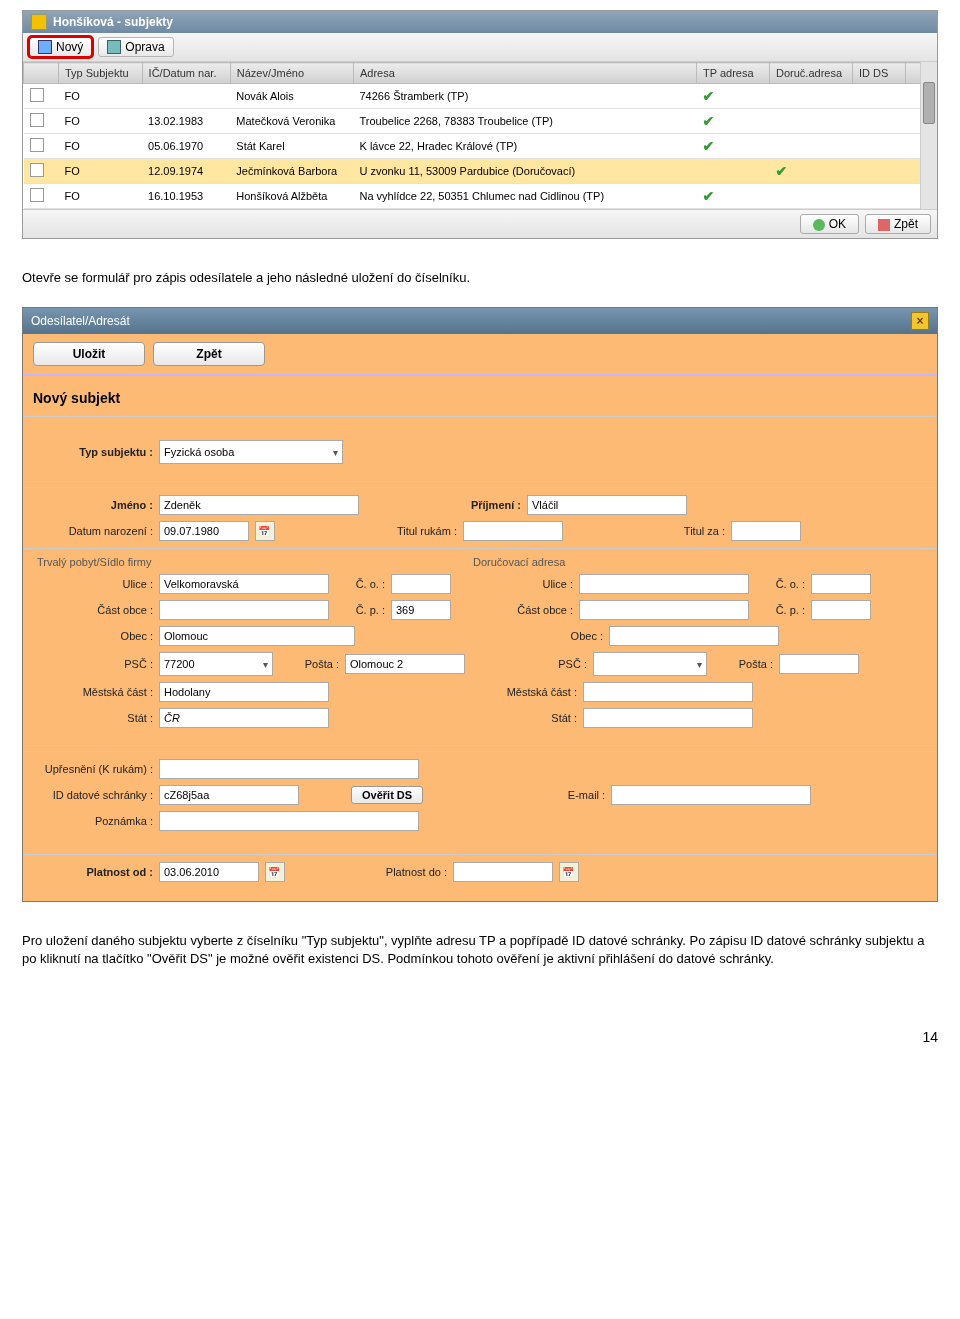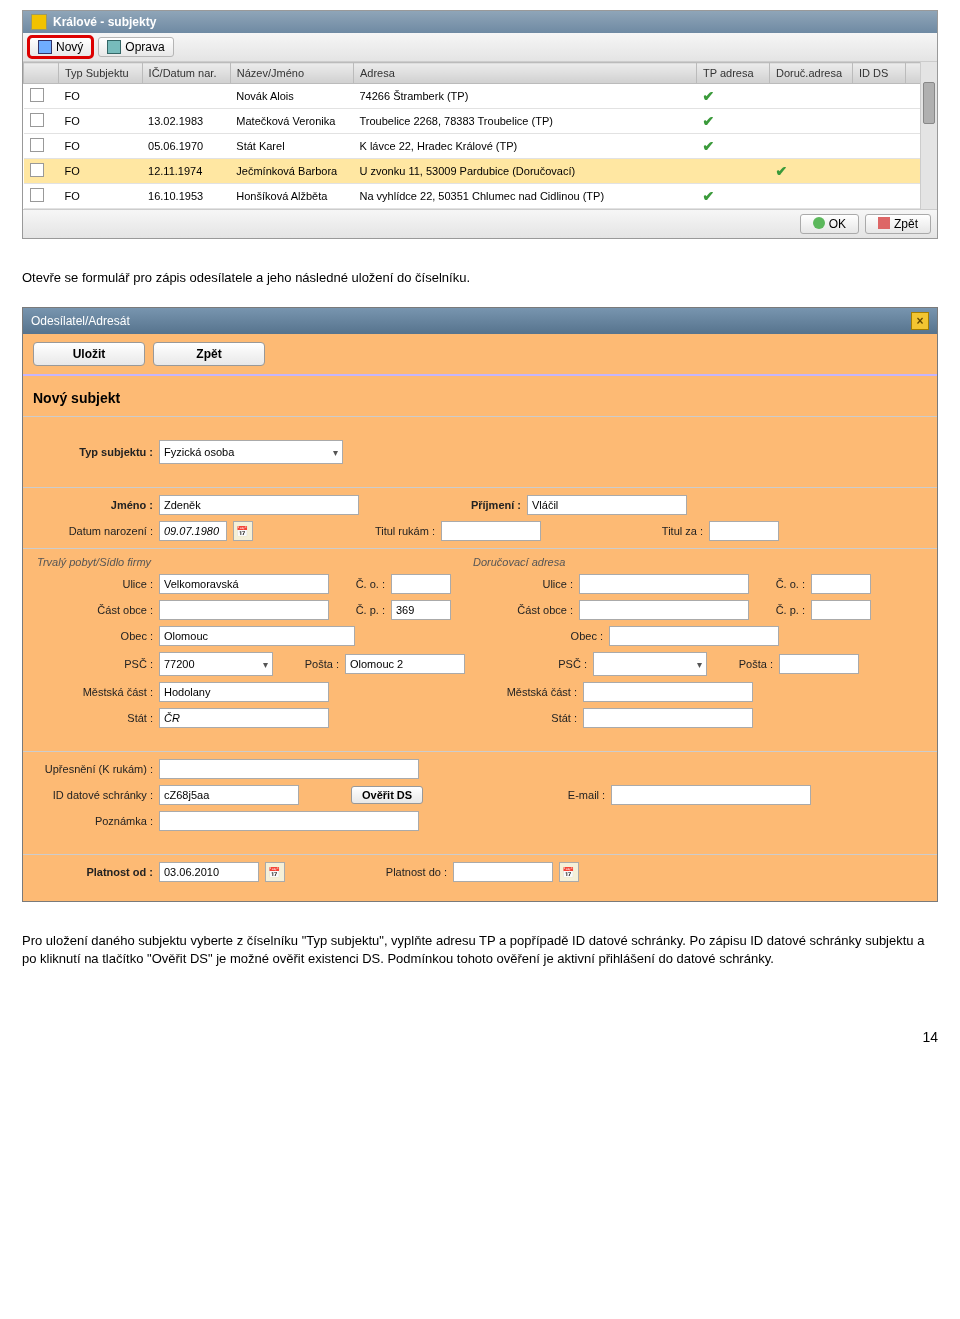--- a/index.html
+++ b/index.html
@@ -17,21 +17,21 @@
   .ico-new { width:12px; height:12px; background:#6fadff; display:inline-block; border:1px solid #336; }
   .ico-edit { width:12px; height:12px; background:#7bb; display:inline-block; border:1px solid #366; }
 
   .grid { width:100%; border-collapse:collapse; font-size:11px; }
   .grid th { background: linear-gradient(#ececec,#d0d0d0); border:1px solid #bbb; padding:4px 6px; text-align:left; font-weight:normal; color:#333;}
   .grid td { border-bottom:1px solid #e2e2e2; padding:4px 6px; background:#fff; }
   .grid tr.hl td { background:#ffe7a2; }
   .grid td.chk::before { content:""; display:inline-block; width:12px; height:12px; border:1px solid #999; background:#fff; }
   .check { color:#3a9a3a; font-weight:bold; font-size:14px; }
   .ok-bar { background: linear-gradient(#f6f6f6,#e4e4e4); padding:4px 6px; display:flex; justify-content:flex-end; gap:6px; border-top:1px solid #ccc;}
-  .ok-btn { display:inline-flex; align-items:flex-start; gap:4px; padding:2px 12px; border:1px solid #aaa; border-radius:3px; background: linear-gradient(#fff,#e6e6e6); font-size:12px; cursor:pointer; }
+  .ok-btn { display:inline-flex; align-items:flex-end; gap:4px; padding:2px 12px; border:1px solid #aaa; border-radius:3px; background: linear-gradient(#fff,#e6e6e6); font-size:12px; cursor:pointer; }
   .ok-ico { width:12px; height:12px; border-radius:50%; background:#5cb85c; display:inline-block; }
   .bk-ico { width:12px; height:12px; background:#d66; display:inline-block; }
 
   
   .grid-wrap { position:relative; }
   .scrollbar-look { position:absolute; right:0; top:0; bottom:0; width:16px; background:#e4e4e4; border-left:1px solid #ccc; }
   .scrollbar-look .thumb { width:10px; margin:20px auto 0; height:40px; background:#b0b0b0; border:1px solid #888; border-radius:2px;}
 
   
   .shot2 { border:1px solid #7a7a7a; margin-bottom:30px; font-size:11px; color:#000; background:#fdba74;}
@@ -39,36 +39,36 @@
   .close { width:16px; height:16px; background:#f3c531; border:1px solid #a47d00; display:flex; align-items:center; justify-content:center; font-weight:bold; color:#634800; cursor:pointer; font-size:12px;}
   .btnrow { padding:8px 10px; border-bottom:2px solid #c4b5fd; display:flex; gap:8px;}
   .formbtn { width:110px; padding:4px 0; text-align:center; border:1px solid #999; border-radius:4px; background: linear-gradient(#fff,#e8e8e8); font-weight:bold; font-size:12px; cursor:pointer;}
   .section-title { font-weight:bold; font-size:14px; padding:14px 10px 6px 10px; }
   .divider { border-top:1px solid #ccc; margin:4px 0;}
   .label { text-align:right; font-size:11px; color:#222;}
   .inp { height:20px; border:1px solid #aaa; padding:0 4px; font-size:11px; background:#fff; box-sizing:border-box; }
   .sel { height:22px; border:1px solid #aaa; background:#fff; font-size:11px; padding:0 18px 0 4px; position:relative; display:inline-flex; align-items:center; cursor:pointer;}
   .sel::after { content:"▾"; position:absolute; right:4px; color:#555; font-size:10px;}
   .cal-ico { width:18px; height:18px; border:1px solid #aaa; background:#f5f0d8; display:inline-flex; align-items:center; justify-content:center; font-size:10px; cursor:pointer;}
-  .italic { font-style: italic; color:#555; }
+  .italic { color:#555; }
   .smallbtn { padding:2px 10px; border:1px solid #999; border-radius:3px; background:linear-gradient(#fff,#e8e8e8); font-weight:bold; font-size:11px; cursor:pointer;}
   .row { display:flex; align-items:center; gap:6px; padding:3px 10px; }
   .row .label { width:120px; flex-shrink:0;}
   .spacer { height:16px;}
 </style>
 </head>
 <body>
 
 <div class="page">
 
 
   <div class="shot">
     <div class="hdr-bar">
       <span class="hdr-icon"></span>
-      <span>Králové - subjekty</span>
+      <span>Honšíková - subjekty</span>
     </div>
     <div class="tb-bar">
       <span class="tb-btn highlight">
         <span class="ico-new"></span>
         <span>Nový</span>
       </span>
       <span class="tb-btn">
         <span class="ico-edit"></span>
         <span>Oprava</span>
       </span>
@@ -118,21 +118,21 @@
               <td>Stát Karel</td>
               <td>K lávce 22, Hradec Králové (TP)</td>
               <td><span class="check">✔</span></td>
               <td></td>
               <td></td>
               <td></td>
             </tr>
             <tr class="hl">
               <td class="chk"></td>
               <td>FO</td>
-              <td>12.11.1974</td>
+              <td>12.09.1974</td>
               <td>Ječmínková Barbora</td>
               <td>U zvonku 11, 53009 Pardubice (Doručovací)</td>
               <td></td>
               <td><span class="check">✔</span></td>
               <td></td>
               <td></td>
             </tr>
             <tr>
               <td class="chk"></td>
               <td>FO</td>
@@ -188,21 +188,21 @@
     <div class="row">
       <span class="label" style="font-weight:bold">Jméno :</span>
       <input class="inp" style="width: 200px;" value="Zdeněk">
       <span style="width:60px"></span>
       <span class="label" style="width:90px;font-weight:bold">Příjmení :</span>
       <input class="inp" style="width: 160px;" value="Vláčil">
     </div>
 
     <div class="row">
       <span class="label">Datum narození :</span>
-      <input class="inp" style="width: 68px; font-style: italic;" value="09.07.1980">
+      <input class="inp" style="width: 90px;" value="09.07.1980">
       <span class="cal-ico">📅</span>
       <span style="width:80px"></span>
       <span class="label" style="width:90px">Titul rukám :</span>
       <input class="inp" style="width: 100px;">
       <span style="width:80px"></span>
       <span class="label" style="width:70px">Titul za :</span>
       <input class="inp" style="width: 70px;">
     </div>
 
     <div class="divider"></div>

